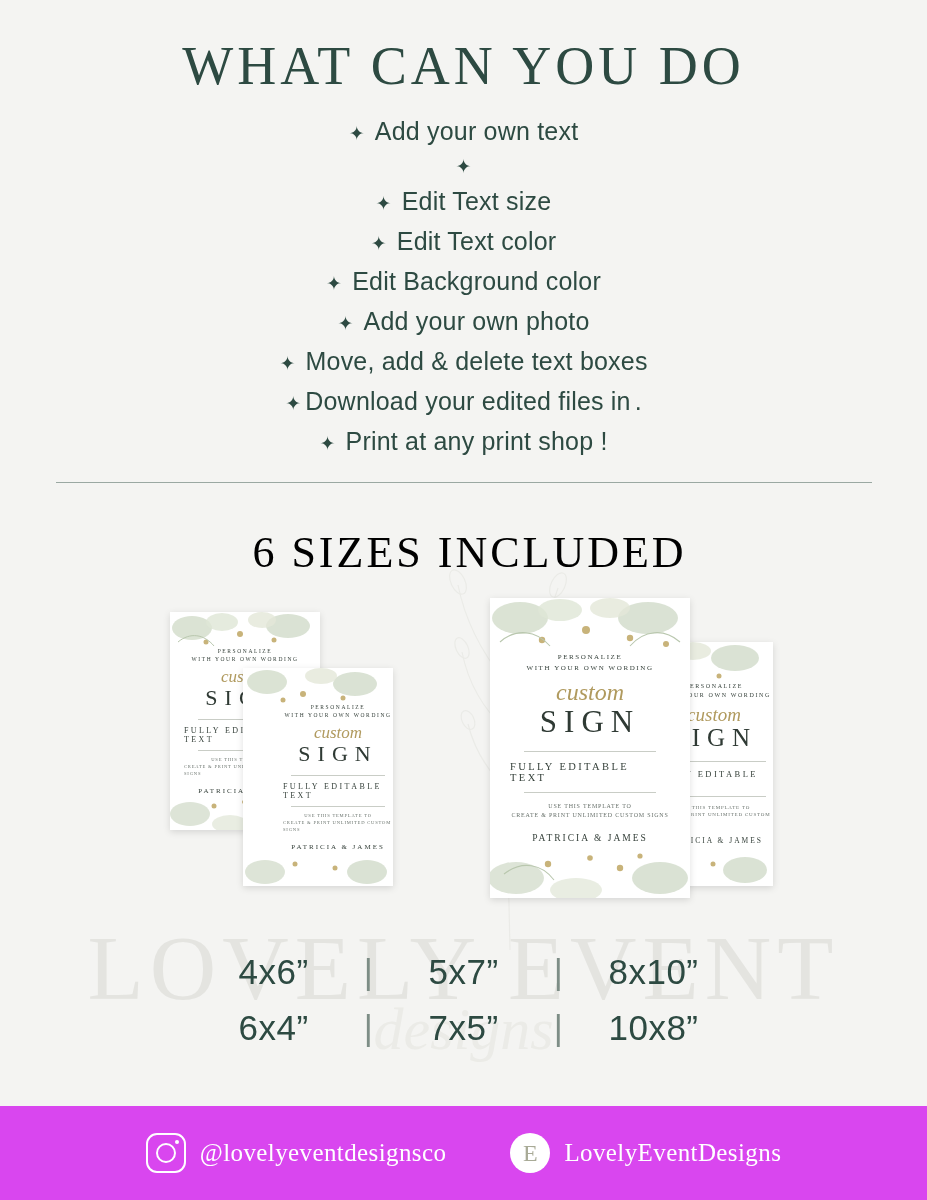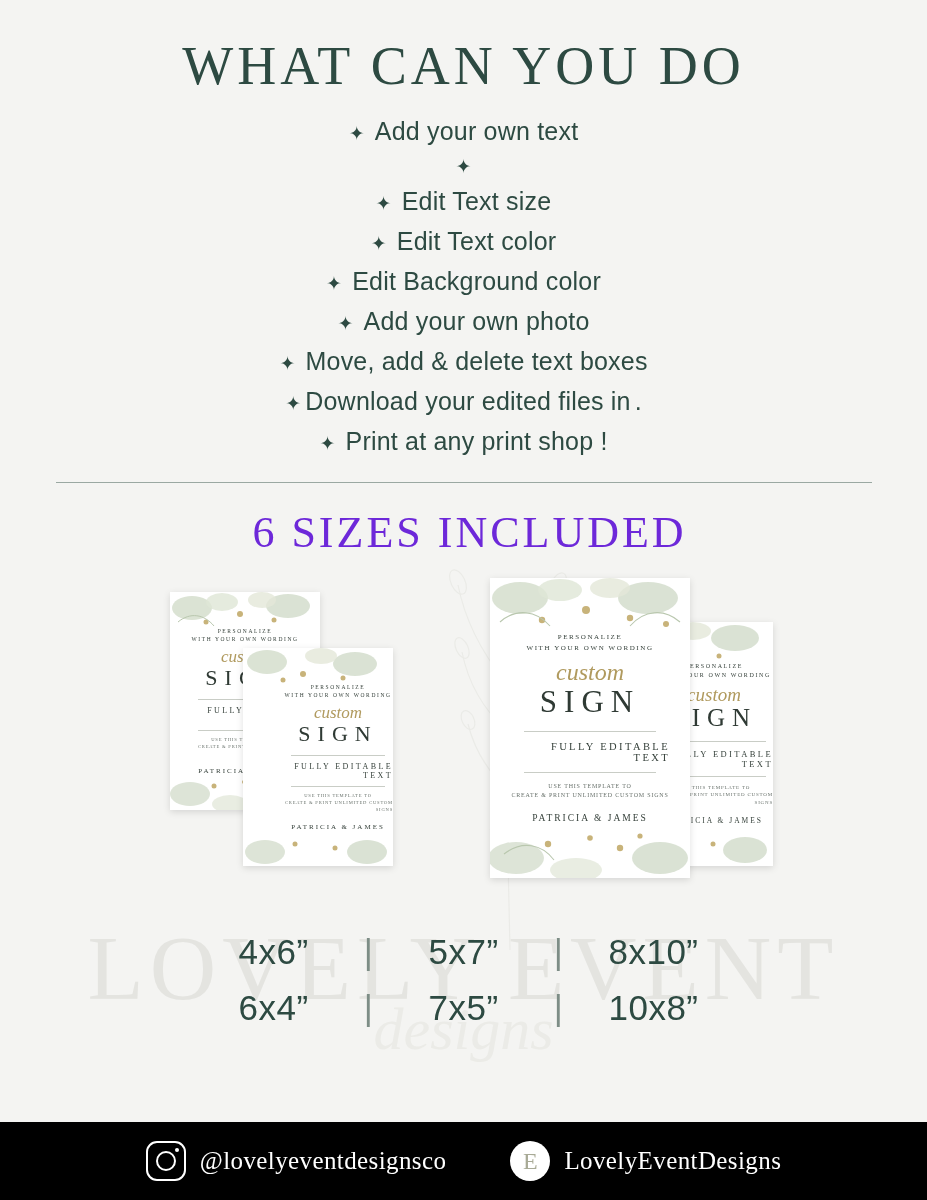--- a/index.html
+++ b/index.html
@@ -27,23 +27,23 @@
     color: #2d4a42;
     font-weight: 400;
     margin-top: 38px;
     line-height: 1.05;
   }
   .sizes-title {
     text-align: center;
     font-family: "Liberation Serif", serif;
     font-size: 44px;
     letter-spacing: 3px;
-    color: #6d28d9;
+    color: #000000;
     font-weight: 400;
-    margin-top: 24px;
+    margin-top: 44px;
     padding-left: 12px;
   }
 
   
   .features {
     margin-top: 22px;
     display: flex;
     flex-direction: column;
     align-items: center;
     gap: 11px;
@@ -124,21 +124,21 @@
     box-shadow: 0 2px 7px rgba(0,0,0,0.13);
     overflow: hidden;
   }
   .card-inner {
     position: absolute;
     inset: 0;
     display: flex;
     flex-direction: column;
     align-items: center;
     justify-content: center;
-    text-align: right;
+    text-align: left;
     color: #35403a;
   }
   .c-personalize {
     font-family: "Liberation Serif", serif;
     letter-spacing: 1.6px;
     text-transform: uppercase;
     line-height: 1.5;
   }
   .c-custom {
     font-family: "Liberation Serif", serif;
@@ -195,22 +195,22 @@
     margin-top: 14px;
   }
   .size-cell { width: 150px; text-align: center; }
   .size-sep { color: #7d8d86; font-weight: 300; width: 40px; text-align: center; }
 
   
   .footer {
     position: absolute;
     left: 0; bottom: 0;
     width: 927px;
-    height: 78px;
-    background: #000000;
+    height: 94px;
+    background: #d946ef;
     display: flex;
     align-items: center;
     justify-content: center;
     gap: 64px;
     z-index: 5;
   }
   .footer-item {
     display: flex;
     align-items: center;
     gap: 14px;

